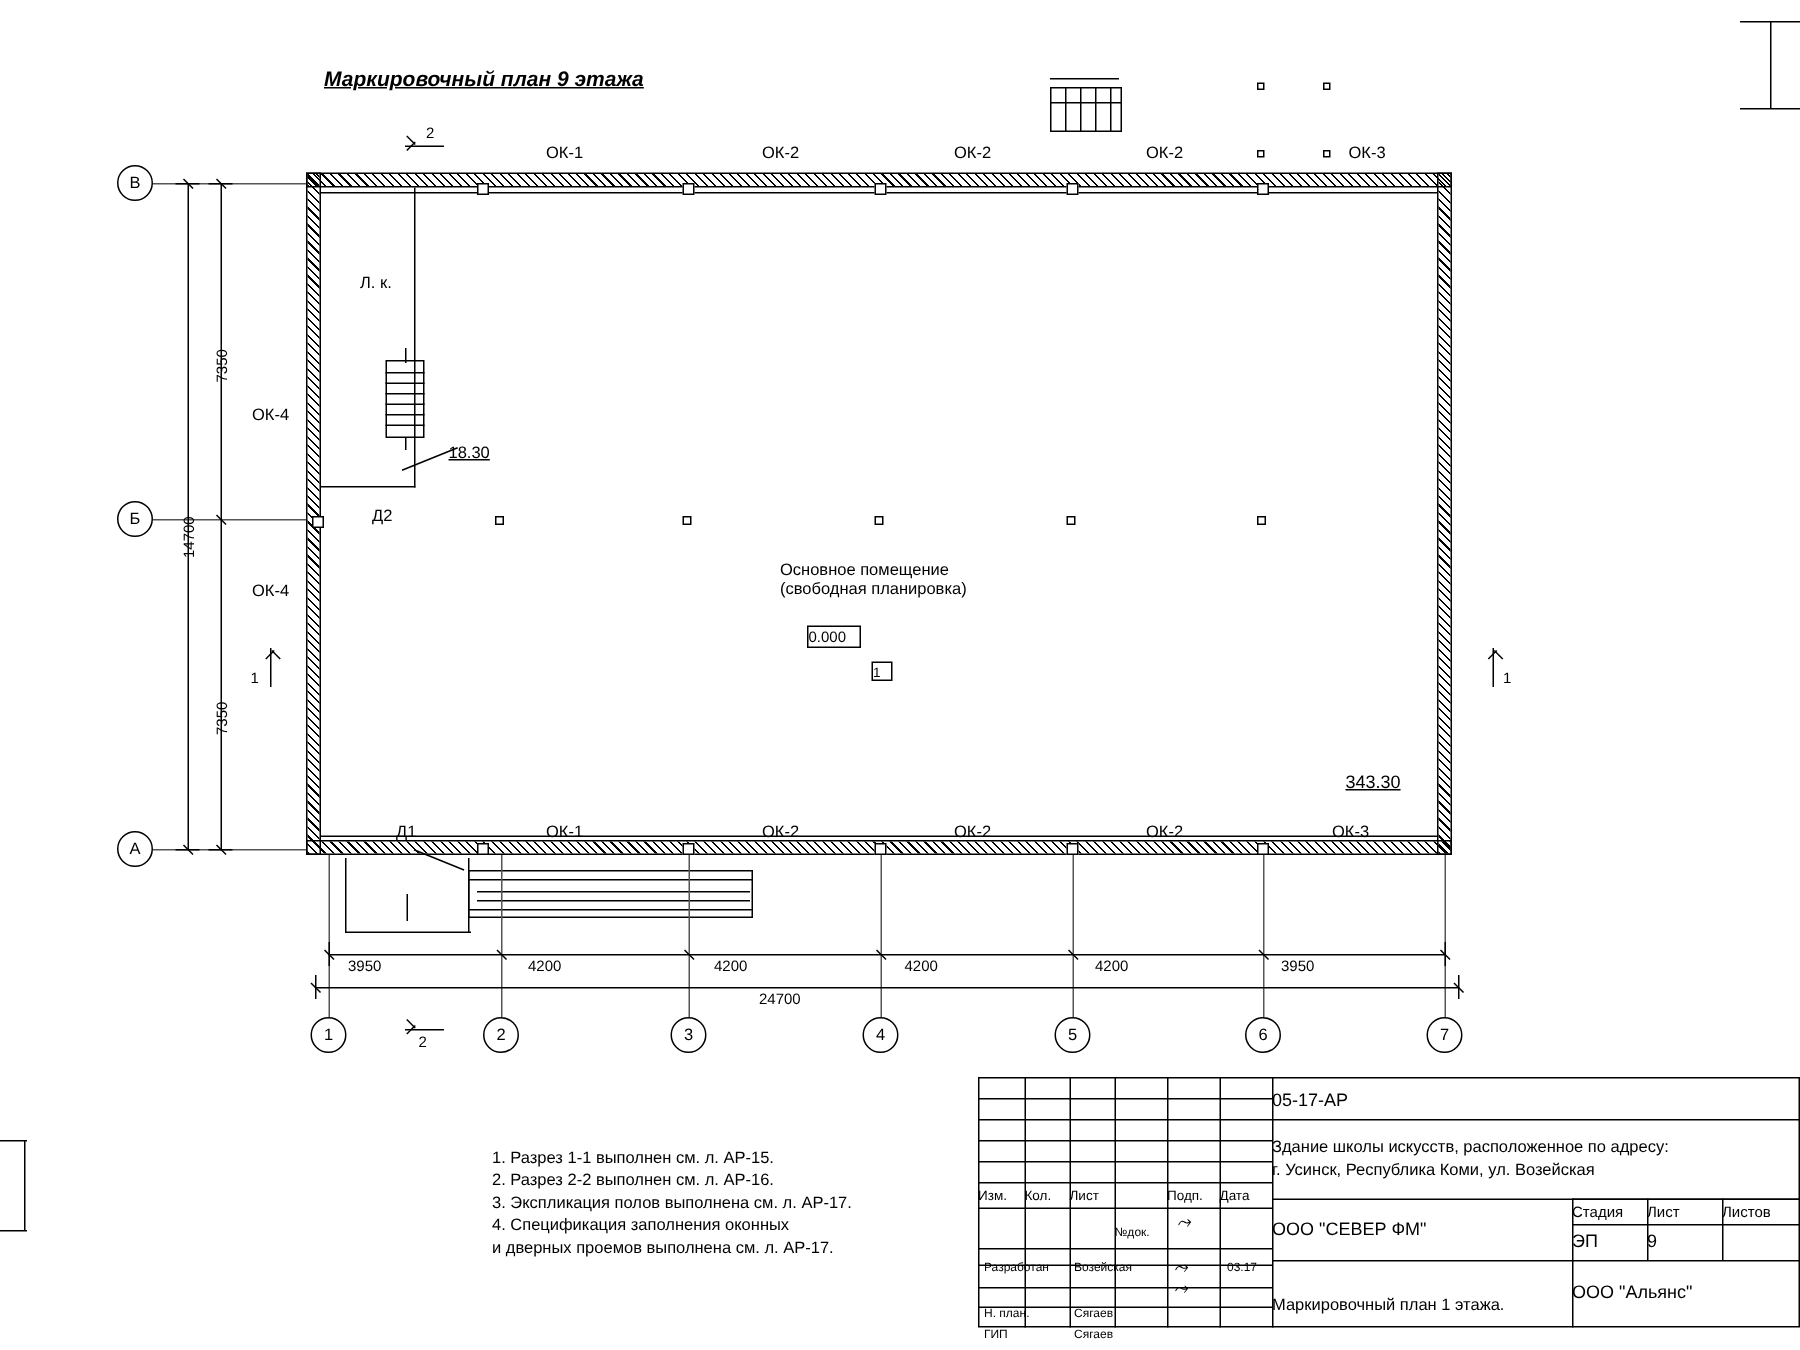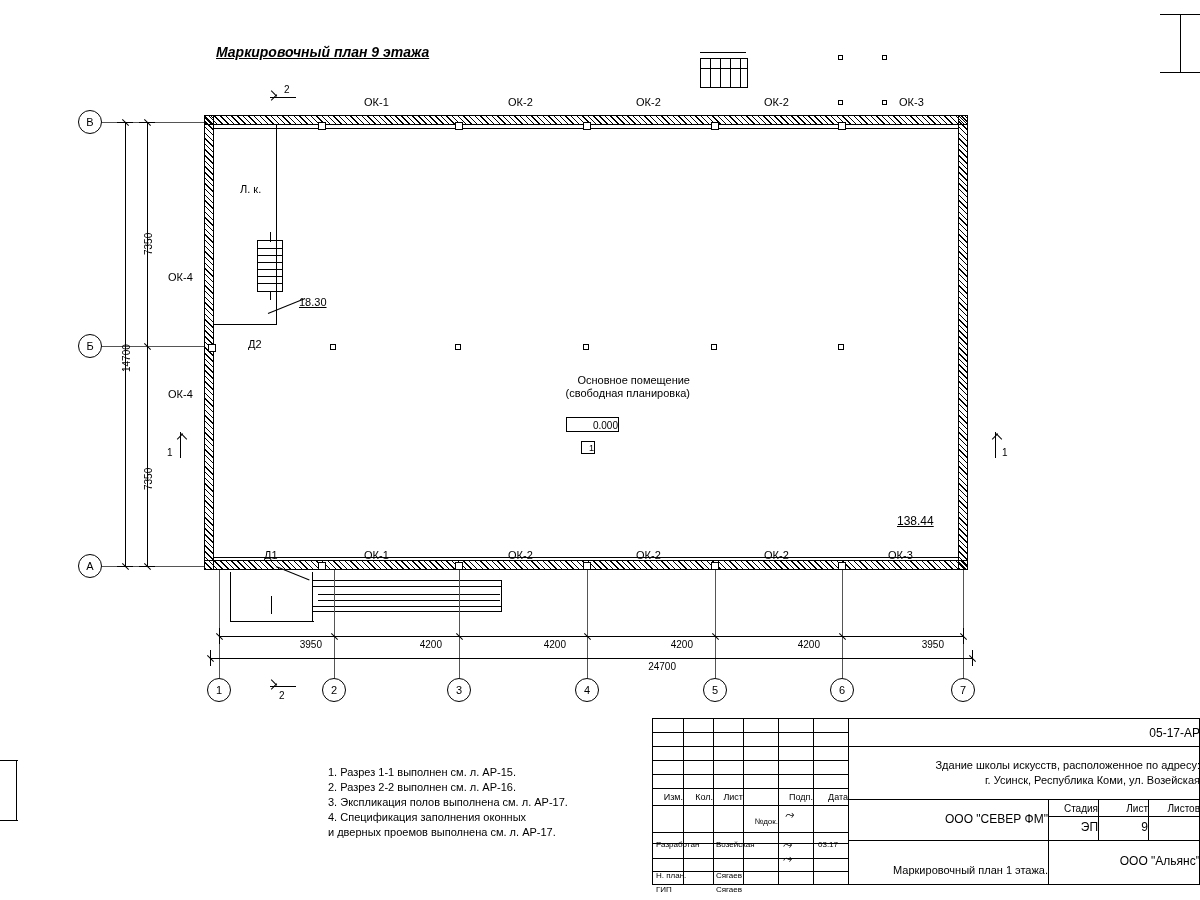--- a/index.html
+++ b/index.html
@@ -26,21 +26,21 @@
     position: absolute;
     font-size: 11px;
     line-height: 12px;
     white-space: nowrap;
     color: #000;
   }
   .t10 { font-size: 10px; }
   .t9  { font-size: 9px; }
   .t8  { font-size: 8px; margin-top: 24px; }
   .t12 { font-size: 12px; }
-  .center { text-align: right; }
+  .center { text-align: left; }
   .vert {
     transform: rotate(-90deg);
     transform-origin: left top;
   }
   .title-plan {
     font-style: italic;
     font-weight: bold;
     font-size: 14px;
     text-decoration: underline;
   }
@@ -184,23 +184,23 @@
   <div class="ln vl" style="left:230px; top:572px; height:50px;"></div>
   <div class="ln hl" style="left:230px; top:621px; width:84px;"></div>
   <div class="ln vl" style="left:312px; top:572px; height:50px;"></div>
   <div class="ln vl" style="left:271px; top:596px; height:18px;"></div>
   <div class="ln hl" style="left:318px; top:594px; width:182px;"></div>
   <div class="ln hl" style="left:318px; top:600px; width:182px;"></div>
 
   <div class="txt center" style="left:520px; top:374px; width:170px;">Основное помещение</div>
   <div class="txt center" style="left:520px; top:387px; width:170px;">(свободная планировка)</div>
 
-  <div class="box-thin center" style="left:566px; top:417px; width:53px; height:15px; font-size:10px; padding-top:2px;">0.000</div>
+  <div class="box-thin center" style="left:538px; top:417px; width:36px; height:15px; font-size:10px; padding-top:2px;">0.000</div>
   <div class="box-thin center" style="left:581px; top:441px; width:14px; height:13px; font-size:9px; padding-top:1px;">1</div>
-  <div class="txt ul" style="left:897px; top:515px; font-size:12px;">138.44</div>
+  <div class="txt ul" style="left:897px; top:515px; font-size:12px;">343.30</div>
 
   <div class="circ" style="left:78px; top:110px; width:24px; height:24px; line-height:22px;">В</div>
   <div class="ln hl" style="left:102px; top:122px; width:102px; background:#555;"></div>
 
   <div class="circ" style="left:78px; top:334px; width:24px; height:24px; line-height:22px;">Б</div>
   <div class="ln hl" style="left:102px; top:346px; width:102px; background:#555;"></div>
 
   <div class="circ" style="left:78px; top:554px; width:24px; height:24px; line-height:22px;">А</div>
   <div class="ln hl" style="left:102px; top:566px; width:102px; background:#555;"></div>
 

